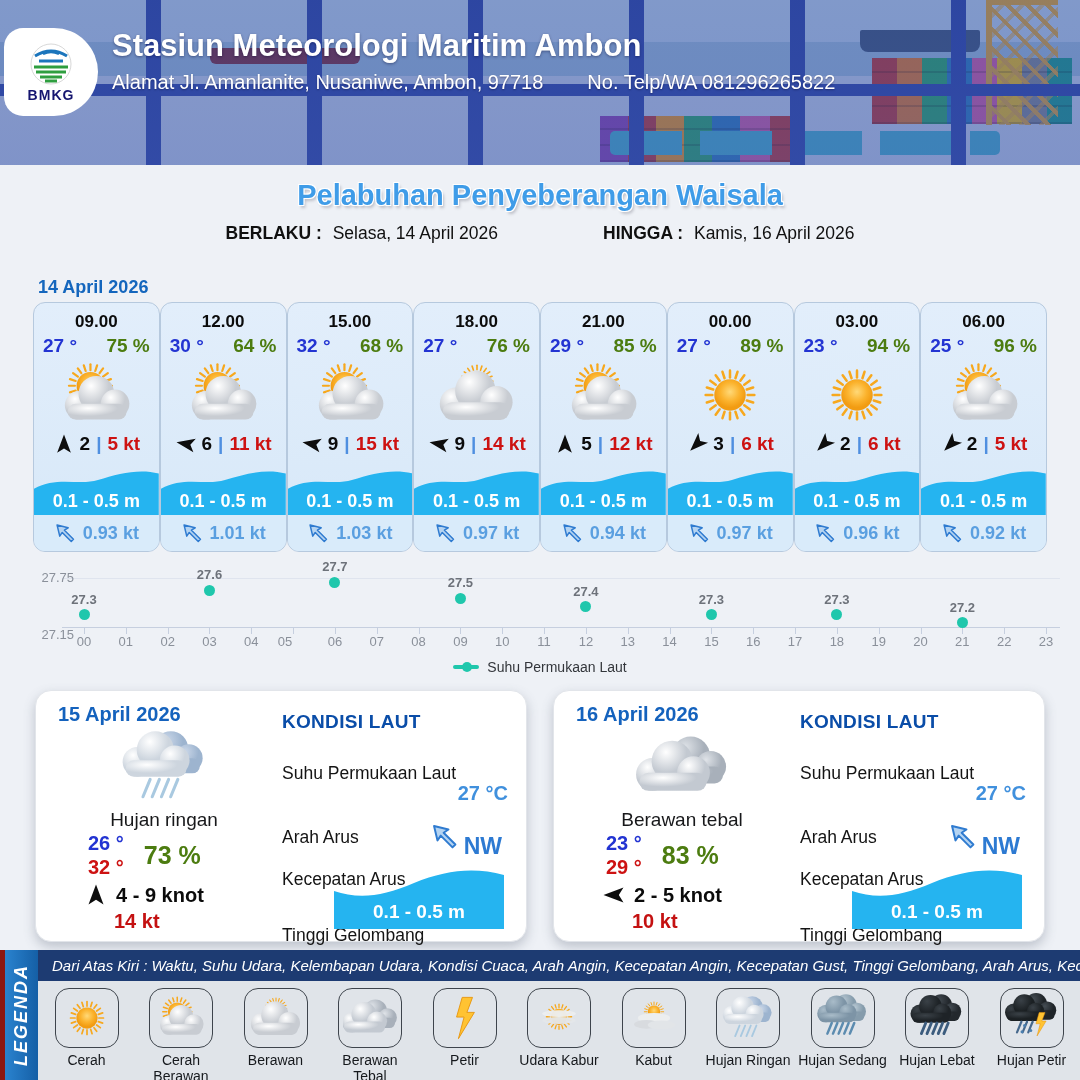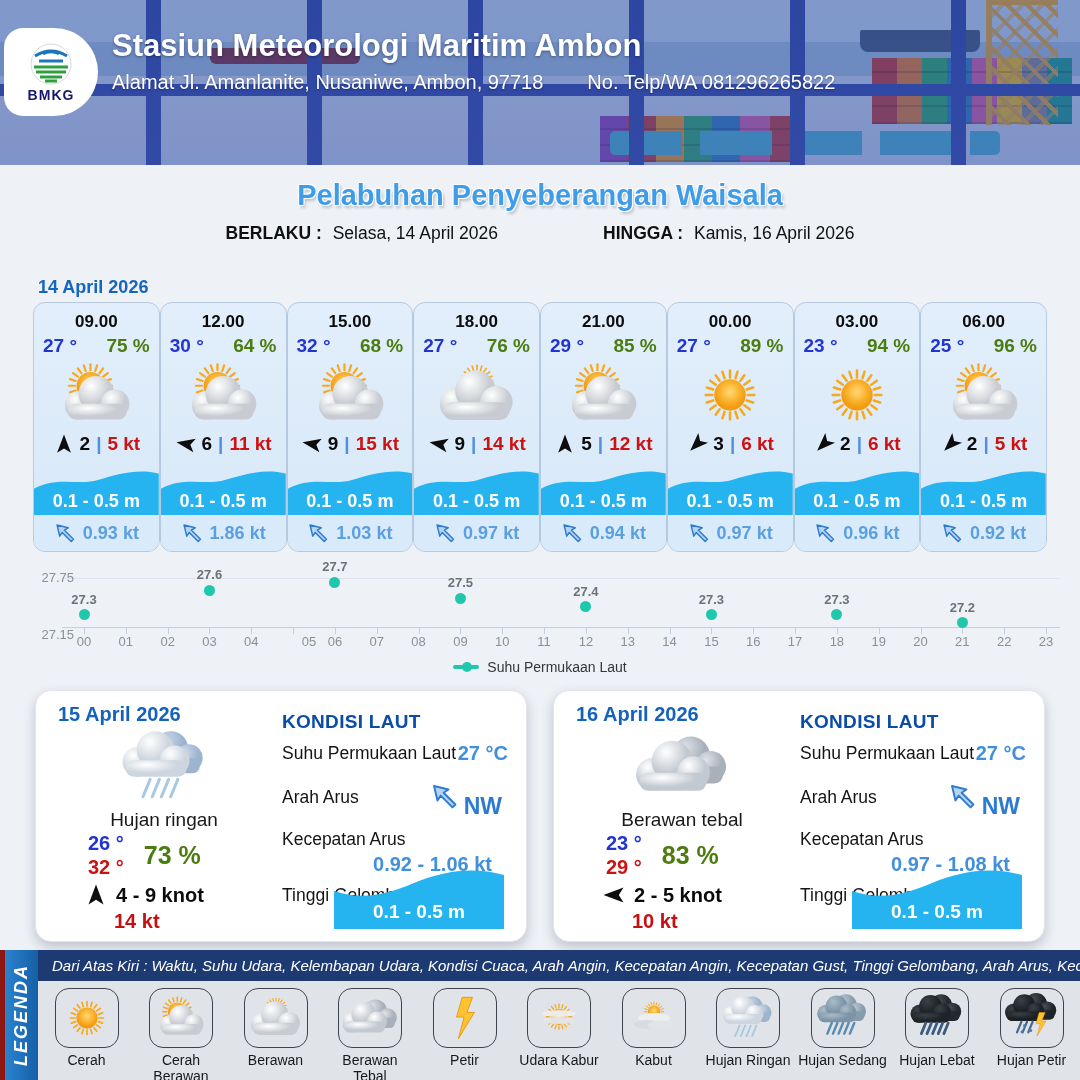--- a/index.html
+++ b/index.html
@@ -104,21 +104,21 @@
   .dtmin{font-size:20px;font-weight:bold;color:#2334d2;}
   .dtmax{font-size:20px;font-weight:bold;color:#cd1212;margin-top:1px;}
   .dhum{font-size:25px;font-weight:bold;color:#4c7c10;}
   .dwind{display:flex;align-items:center;gap:8px;padding-left:26px;margin-top:4px;font-size:20px;font-weight:bold;color:#0b0b0b;}
   .dwarrow{width:24px;height:24px;display:inline-block;}
   .dgust{padding-left:56px;font-size:20px;font-weight:bold;color:#c41111;margin-top:3px;}
 
   .dright{flex:1;padding-left:12px;padding-top:8px;position:relative;}
   .ktitle{font-size:19px;font-weight:bold;color:#0a4da8;letter-spacing:.3px;}
   .krow{display:flex;justify-content:space-between;align-items:center;margin-top:9px;font-size:17.5px;color:#141414;}
-  .kval{color:#4090dd;font-weight:bold;font-size:20px;}
+  .kval{color:#4090dd;font-weight:bold;font-size:20px;margin-top:40px;}
   .karah{display:flex;align-items:center;gap:4px;margin-right:6px;}
   .karrow{width:30px;height:30px;display:inline-block;}
   .kdir{font-size:23px;font-weight:bold;color:#2d7ad2;margin-top:19px;}
   .krow.stacked{display:block;}
   .krow.stacked .kval{display:block;text-align:right;margin-top:3px;margin-right:16px;}
   .kwavebox{position:absolute;right:4px;bottom:2px;width:170px;height:62px;}
   .kwavebox svg{position:absolute;inset:0;width:100%;height:100%;}
   .kwave-label{position:absolute;bottom:6px;width:100%;text-align:center;color:#fff;font-weight:bold;font-size:19px;}
 
   
@@ -325,21 +325,21 @@
         <div class="fwave">
           <svg viewBox="0 0 121 66" preserveAspectRatio="none">
             <path d="M0 30 C 22 12, 44 26, 62 18 C 82 9, 102 2, 121 9 L121 66 L0 66 Z" fill="#25b4f0"></path>
           </svg>
           <div class="fwave-label">0.1 - 0.5 m</div>
         </div>
         <div class="fcurr">
           <span class="carrow"><svg viewBox="0 0 26 26" width="100%" height="100%">
               <path d="M3.5 3.5 L16 6.5 L11.8 9.3 L22 19.5 L19.5 22 L9.3 11.8 L6.5 16 Z" fill="#b5d4f2" stroke="#2f7bd0" stroke-width="1.7" stroke-linejoin="round"></path>
             </svg></span>
-          <span class="cval">1.86 kt</span>
+          <span class="cval">1.01 kt</span>
         </div>
       </div>
 
       <div class="fcard">
         <div class="ftime">15.00</div>
         <div class="ftrow">
           <span class="ftemp">32 °</span>
           <span class="fhum">68 %</span>
         </div>
         <div class="ficon"><svg viewBox="0 0 80 80" width="100%" height="100%">
@@ -744,21 +744,21 @@
         <div class="xlab" style="left:71px;top:78px">00</div>
         <div class="vtick" style="left:125.82608695652175px;top:71px"></div>
         <div class="xlab" style="left:112.82608695652175px;top:78px">01</div>
         <div class="vtick" style="left:167.6521739130435px;top:71px"></div>
         <div class="xlab" style="left:154.6521739130435px;top:78px">02</div>
         <div class="vtick" style="left:209.47826086956522px;top:71px"></div>
         <div class="xlab" style="left:196.47826086956522px;top:78px">03</div>
         <div class="vtick" style="left:251.30434782608697px;top:71px"></div>
         <div class="xlab" style="left:238.30434782608697px;top:78px">04</div>
         <div class="vtick" style="left:293.1304347826087px;top:71px"></div>
-        <div class="xlab" style="left:296px;top:78px">05</div>
+        <div class="xlab" style="left:272px;top:78px">05</div>
         <div class="vtick" style="left:334.95652173913044px;top:71px"></div>
         <div class="xlab" style="left:321.95652173913044px;top:78px">06</div>
         <div class="vtick" style="left:376.7826086956522px;top:71px"></div>
         <div class="xlab" style="left:363.7826086956522px;top:78px">07</div>
         <div class="vtick" style="left:418.60869565217394px;top:71px"></div>
         <div class="xlab" style="left:405.60869565217394px;top:78px">08</div>
         <div class="vtick" style="left:460.4347826086956px;top:71px"></div>
         <div class="xlab" style="left:447.4347826086956px;top:78px">09</div>
         <div class="vtick" style="left:502.2608695652174px;top:71px"></div>
         <div class="xlab" style="left:489.2608695652174px;top:78px">10</div>

